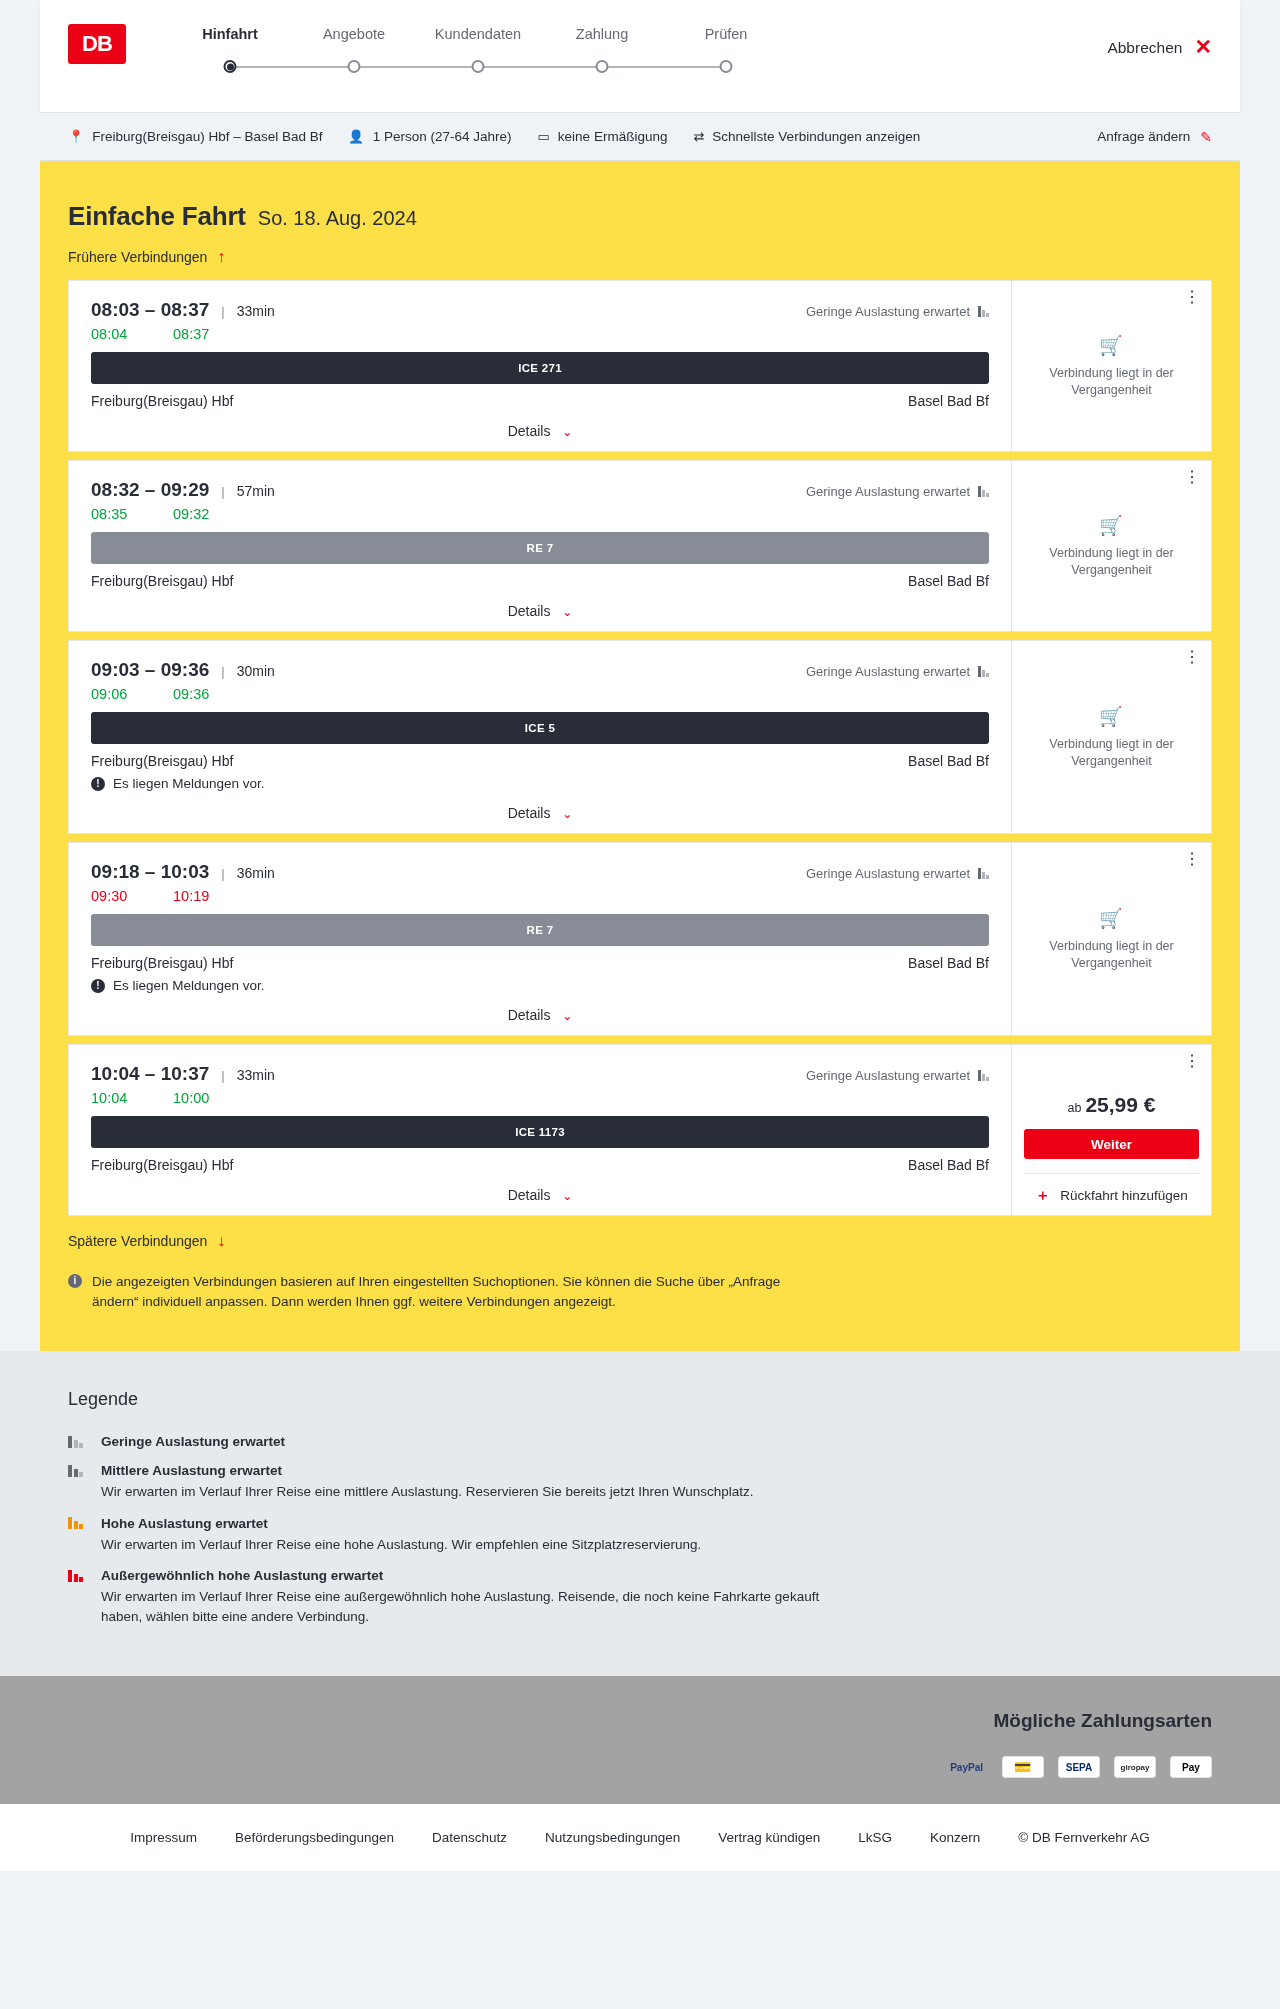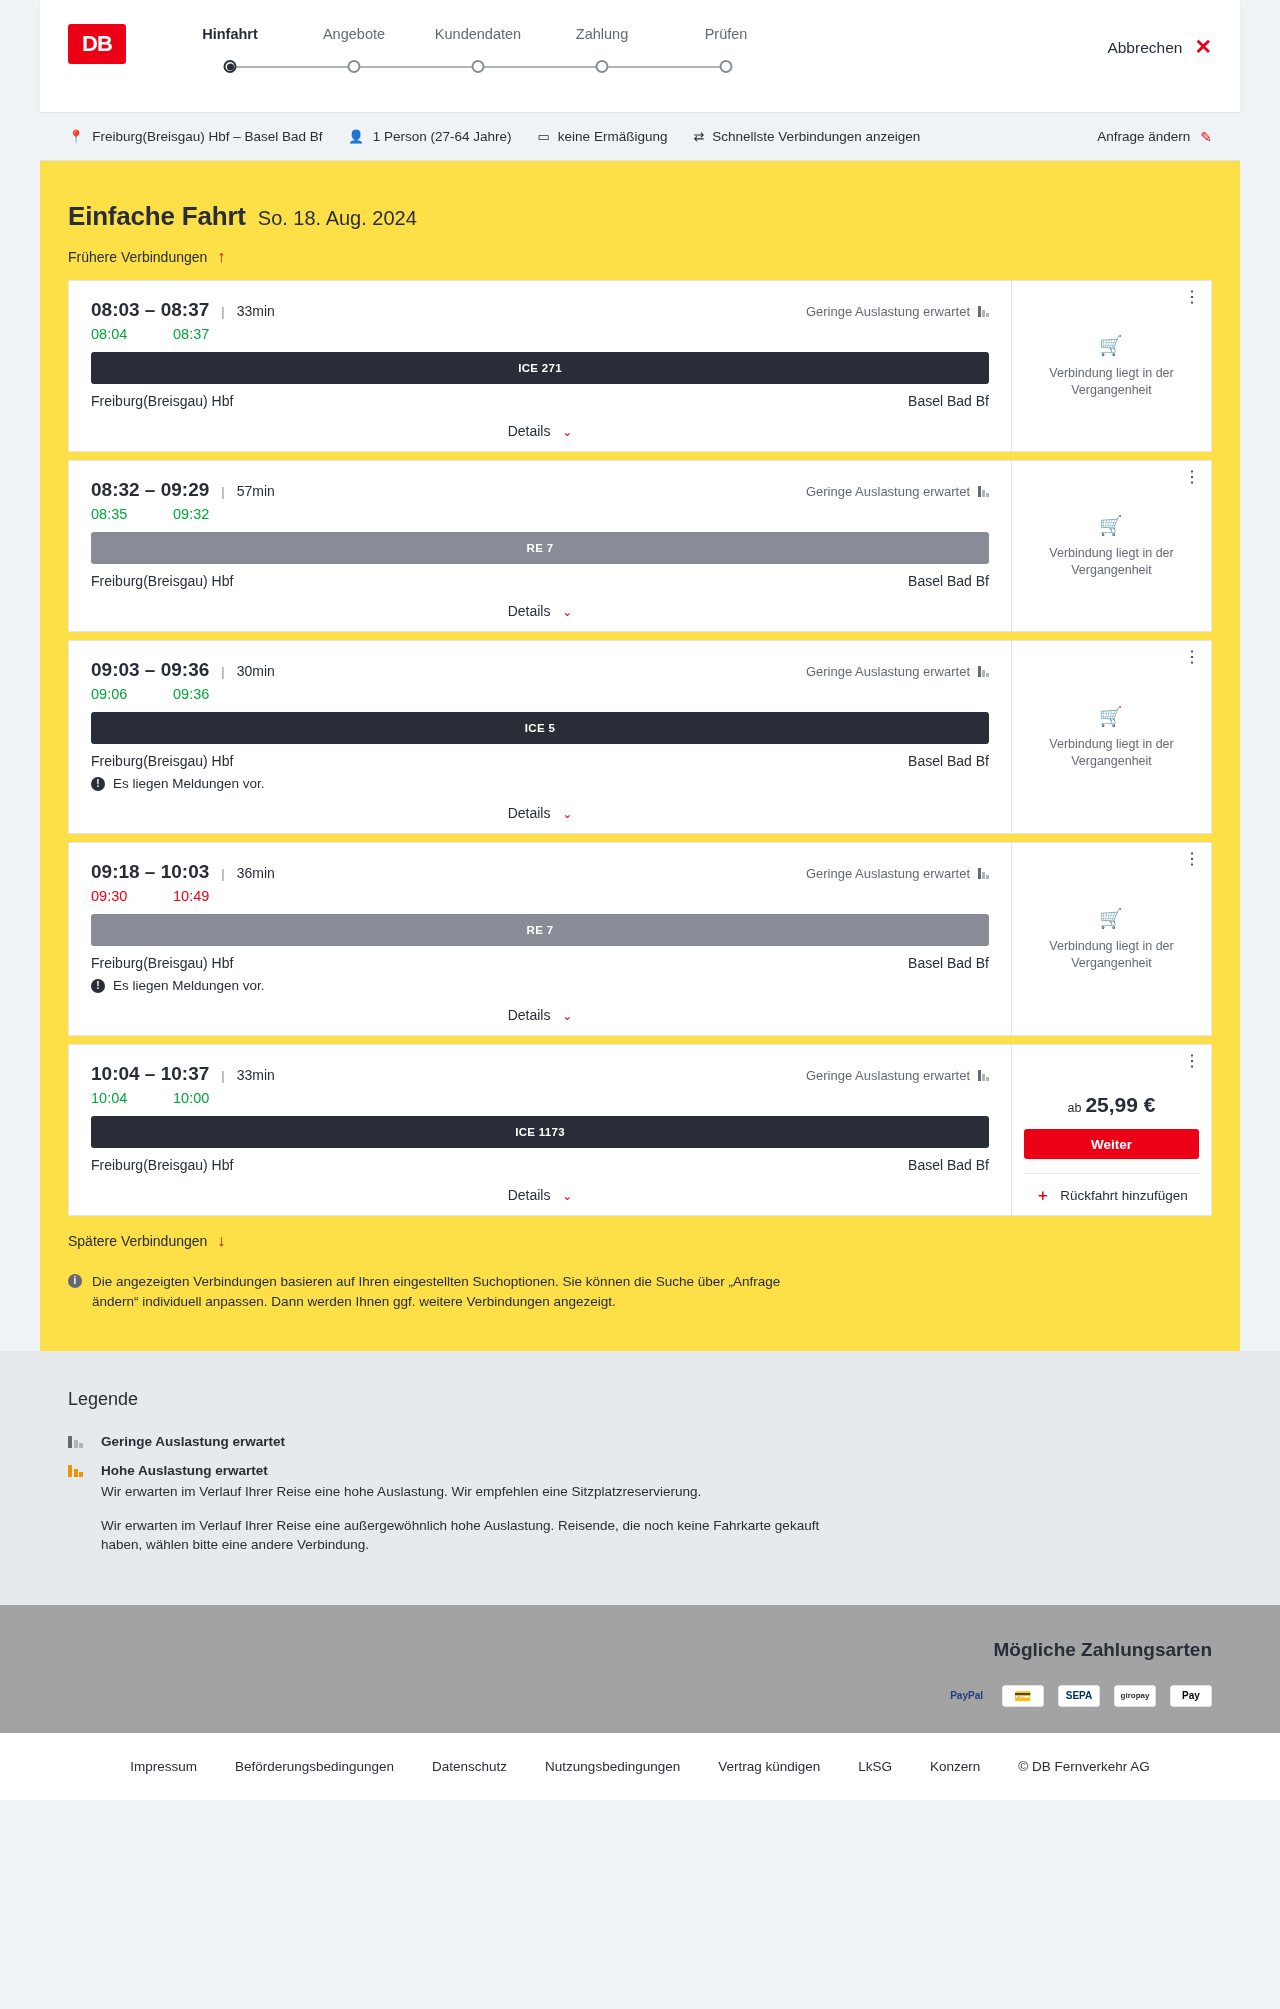--- a/index.html
+++ b/index.html
@@ -441,21 +441,21 @@
             <span>Geringe Auslastung erwartet</span>
             <span class="util-ico">
                 <i></i>
                 <i></i>
                 <i></i>
               </span>
           </div>
         </div>
         <div class="realtimes rt-late">
           <span class="rt1">09:30</span>
-          <span>10:49</span>
+          <span>10:19</span>
         </div>
         <div class="trainbar re">RE 7</div>
         <div class="stations">
           <span>Freiburg(Breisgau) Hbf</span>
           <span>Basel Bad Bf</span>
         </div>
         <div class="msg">
           <span class="msg-ico">!</span>
           <span>Es liegen Meldungen vor.</span>
         </div>
@@ -536,34 +536,53 @@
         <div class="leg-head">
           <span class="bars b-low">
               <i></i>
               <i></i>
               <i></i>
             </span>
           <span>Geringe Auslastung erwartet</span>
         </div>
       </div>
 
+      <div class="leg-item">
+        <div class="leg-head">
+          <span class="bars b-mid">
+              <i></i>
+              <i></i>
+              <i></i>
+            </span>
+          <span>Mittlere Auslastung erwartet</span>
+        </div>
+        <div class="leg-desc">Wir erwarten im Verlauf Ihrer Reise eine mittlere Auslastung. Reservieren Sie bereits jetzt Ihren Wunschplatz.</div>
+      </div>
 
       <div class="leg-item">
         <div class="leg-head">
           <span class="bars b-high">
               <i></i>
               <i></i>
               <i></i>
             </span>
           <span>Hohe Auslastung erwartet</span>
         </div>
         <div class="leg-desc">Wir erwarten im Verlauf Ihrer Reise eine hohe Auslastung. Wir empfehlen eine Sitzplatzreservierung.</div>
       </div>
 
       <div class="leg-item">
+        <div class="leg-head">
+          <span class="bars b-vhigh">
+              <i></i>
+              <i></i>
+              <i></i>
+            </span>
+          <span>Außergewöhnlich hohe Auslastung erwartet</span>
+        </div>
         <div class="leg-desc">Wir erwarten im Verlauf Ihrer Reise eine außergewöhnlich hohe Auslastung. Reisende, die noch keine Fahrkarte gekauft haben, wählen bitte eine andere Verbindung.</div>
       </div>
     </div>
   </div>
 
   <div class="pay-sec">
     <div class="pay">
       <h3>Mögliche Zahlungsarten</h3>
       <div class="pay-icons">
         <div class="pay-ico paypal">PayPal</div>

